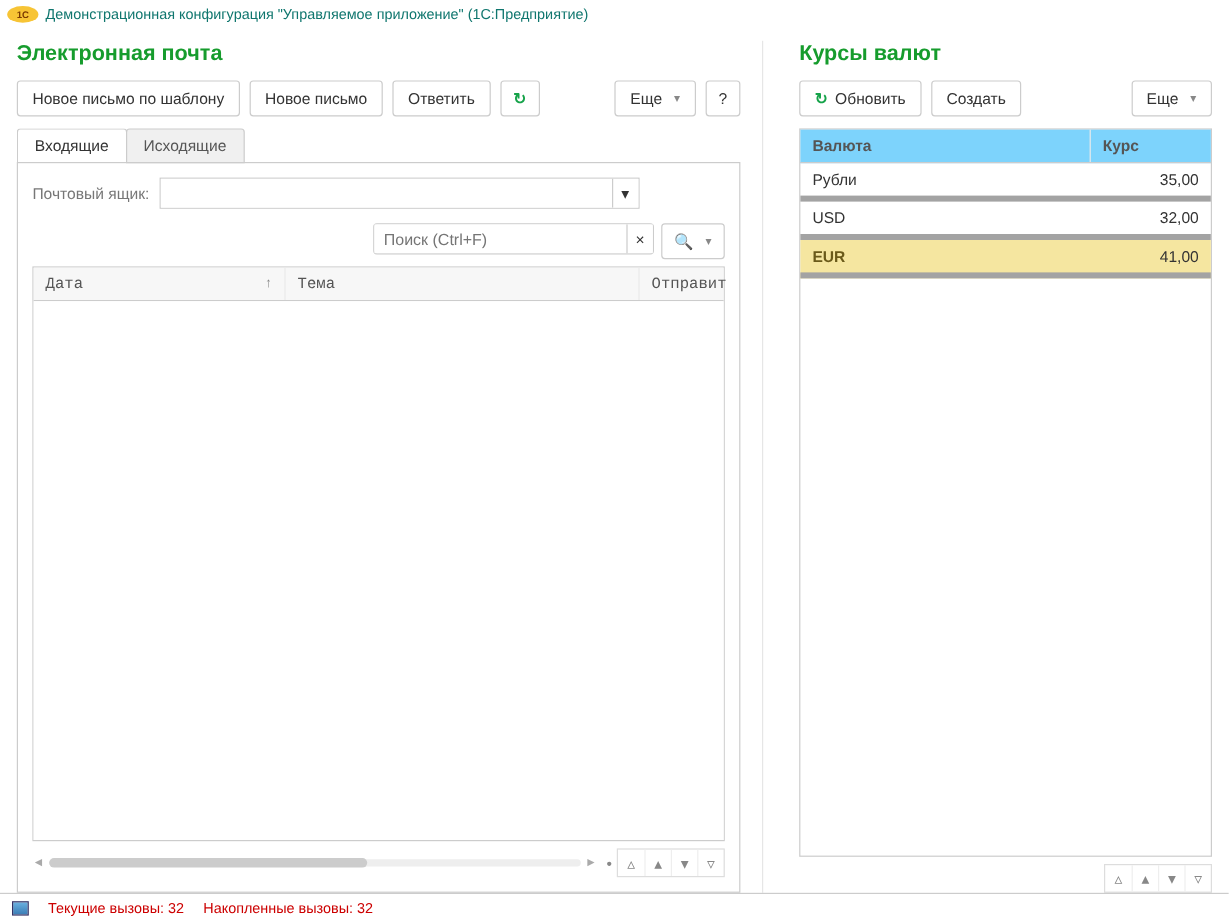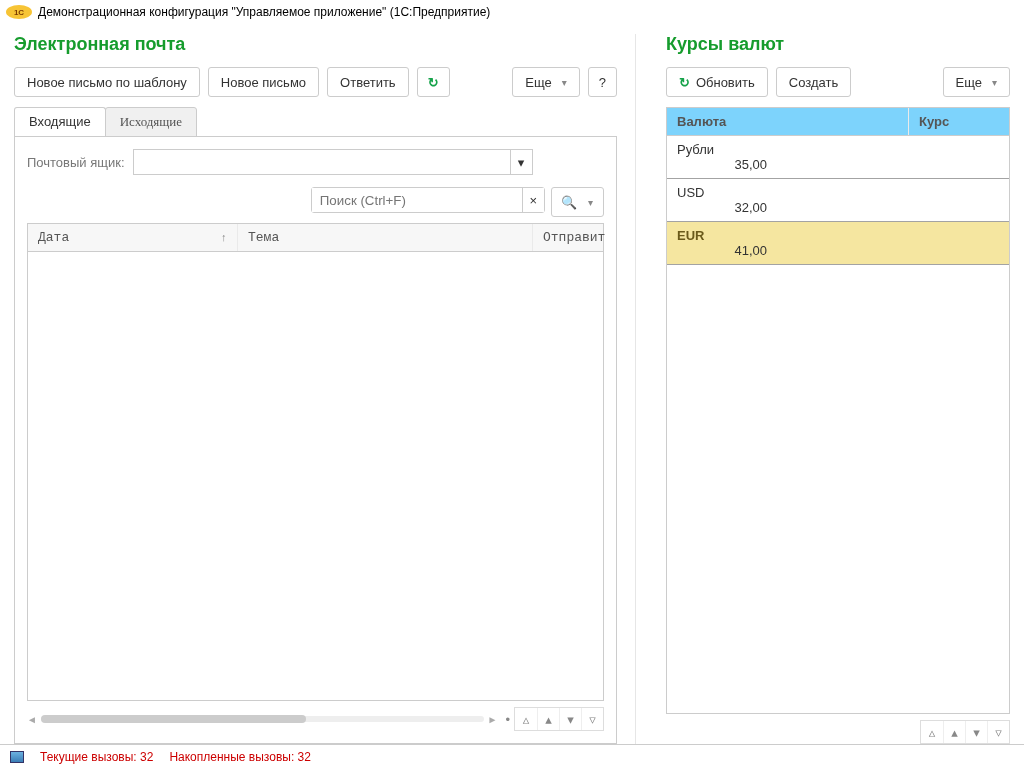--- a/index.html
+++ b/index.html
@@ -1,31 +1,31 @@
 <!DOCTYPE html>
 <html><head>
 <meta charset="utf-8">
 <style>
   * { box-sizing: border-box; margin: 0; padding: 0; }
   body { font-family: Arial, sans-serif; font-size: 13px; color: #333; width: 1024px; height: 768px; overflow: hidden; background: #fff; display: flex; flex-direction: column; }
   .titlebar { height: 24px; display: flex; align-items: center; padding: 0 6px; gap: 6px; background: #fff; }
   .app-icon { width: 26px; height: 14px; border-radius: 50%; background: #f7c435; display: inline-flex; align-items: center; justify-content: center; font-size: 8px; font-weight: bold; color: #7a3a00; }
-  .titlebar-text { font-size: 12px; color: #000000; text-align: center; }
+  .titlebar-text { font-size: 12px; color: #0f766e; text-align: center; }
   .main { flex: 1; display: flex; padding: 10px 14px 0 14px; gap: 30px; }
   .panel-left { flex: 1; display: flex; flex-direction: column; border-right: 1px solid #e6e6e6; padding-right: 18px; }
   .panel-right { width: 344px; display: flex; flex-direction: column; }
   h1.section-title { font-size: 18px; font-weight: bold; color: #169c2d; margin-bottom: 12px; }
   .toolbar { display: flex; gap: 8px; margin-bottom: 10px; align-items: center; }
   .spacer { flex: 1; }
   .btn { height: 30px; padding: 0 12px; border: 1px solid #ccc; background: #fff; font-size: 13px; color: #333; cursor: pointer; display: inline-flex; align-items: center; gap: 6px; border-radius: 3px; }
   .btn.icon-only { padding: 0 10px; }
   .tabs { display: flex; margin-bottom: -1px; }
   .tab { padding: 6px 14px; border: 1px solid #ccc; background: #f0f0f0; cursor: pointer; color: #555; border-radius: 3px 3px 0 0; }
   .tab.active { background: #fff; border-bottom-color: #fff; color: #333; text-align: center; }
-  .tab + .tab { margin-left: -1px; font-family: Liberation Serif, serif; }
+  .tab + .tab { margin-left: -1px; }
   .tab-body { border: 1px solid #ccc; flex: 1; display: flex; flex-direction: column; padding: 12px; }
   .field-row { display: flex; align-items: center; gap: 8px; margin-bottom: 12px; }
   .label { color: #777; }
   .combo { display: flex; border: 1px solid #ccc; height: 26px; }
   .combo input { border: none; flex: 1; padding: 0 8px; outline: none; }
   .combo-btn { width: 22px; border-left: 1px solid #ccc; display: flex; align-items: center; justify-content: center; background: #fff; cursor: pointer; }
   .search-row { display: flex; justify-content: flex-end; gap: 6px; margin-bottom: 6px; }
   .search-box { display: flex; border: 1px solid #ccc; height: 26px; border-radius: 3px; }
   .search-box input { border: none; width: 210px; padding: 0 8px; outline: none; color: #6d28d9; }
   .table { flex: 1; border: 1px solid #ccc; display: flex; flex-direction: column; }
@@ -43,21 +43,21 @@
   .dot { color: #888; margin-left: 4px; }
   .nav-btns { display: flex; gap: 0; border: 1px solid #ddd; }
   .nav-btns .nb { width: 22px; height: 22px; display: flex; align-items: center; justify-content: center; border-left: 1px solid #eee; cursor: pointer; color: #888; }
   .nav-btns .nb:first-child { border-left: none; }
   .currency-table { border: 1px solid #ccc; flex: 1; display: flex; flex-direction: column; }
   .currency-thead { display: flex; background: #7dd3fc; border-bottom: 1px solid #ccc; font-weight: bold; }
   .cth { padding: 6px 10px; color: #555; }
   .cth.c-name { flex: 1; border-right: 1px solid #eaeaea; }
   .cth.c-rate { width: 100px; text-align: left; }
   .currency-body { flex: 1; }
-  .crow { display: flex; padding: 6px 10px; border-bottom: 1px solid #a3a3a3; cursor: pointer; flex-direction: column; }
+  .crow { display: flex; padding: 6px 10px; border-bottom: 5px solid #a3a3a3; cursor: pointer; }
   .crow .c-name { flex: 1; }
   .crow .c-rate { width: 90px; text-align: right; }
   .crow.selected { background: #f5e6a0; }
   .crow.selected .c-name { font-weight: bold; color: #6a5a1a; }
   .right-footer { display: flex; justify-content: flex-end; margin-top: 6px; }
   .statusbar { height: 24px; border-top: 1px solid #ccc; display: flex; align-items: center; padding: 0 10px; gap: 16px; }
   .status-icon { width: 14px; height: 12px; background: linear-gradient(#6bb1e0,#3b7db6); border: 1px solid #336; }
   .status-text { color: #c00; font-size: 12px; }
   .chev::after { content: '▾'; margin-left: 4px; font-size: 10px; color: #888; }
   .sort-arrow { font-size: 11px; color: #888; }

